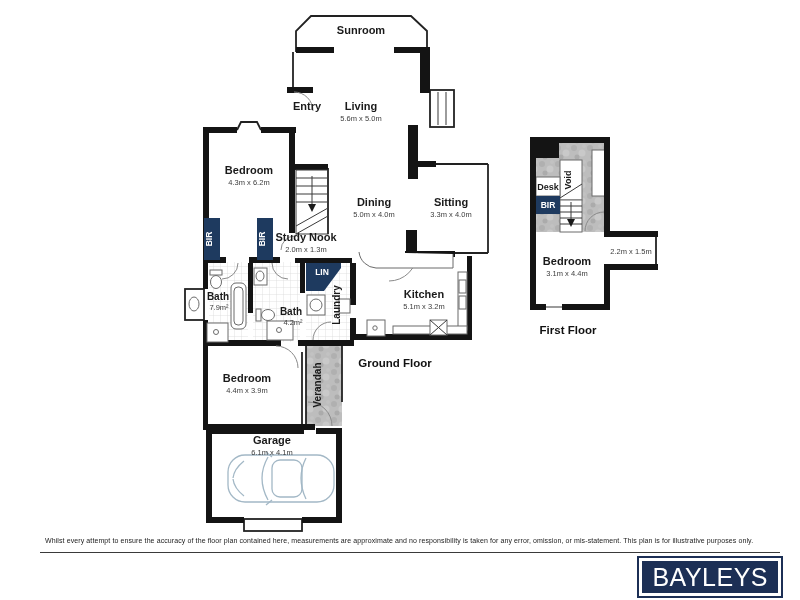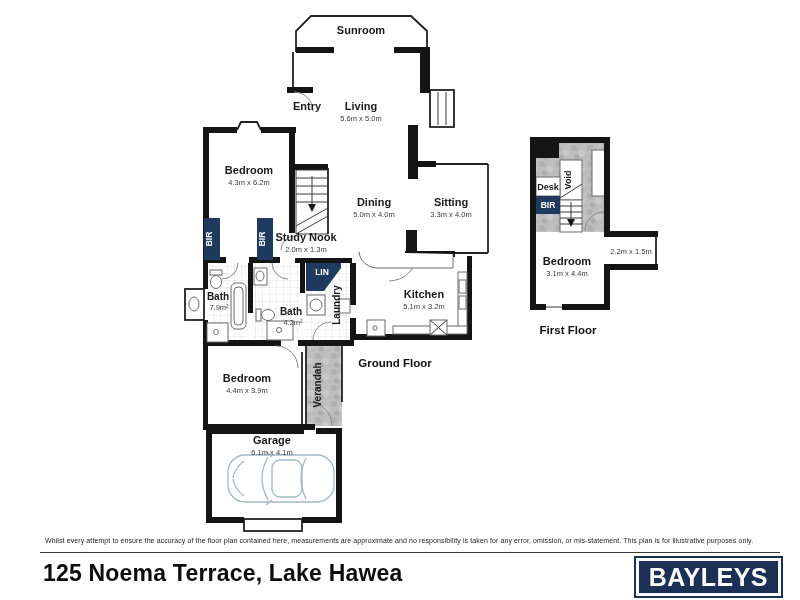--- a/index.html
+++ b/index.html
@@ -24,21 +24,21 @@
   
   .disclaimer{position:absolute;left:35px;top:537px;width:730px;
       font-size:7px;color:#222;letter-spacing:.1px;}
   .footer-rule{position:absolute;left:30px;top:552px;width:740px;height:0;
       border-top:1.6px solid #3a3a3a;}
   .address{position:absolute;left:33px;top:560px;margin:0;
       font-size:23px;font-weight:700;color:#0d0d0d;letter-spacing:.2px;}
   .logo{position:absolute;right:27px;top:556px;
       border:2px solid var(--logo_navy,#1c2f55);background:#fff;padding:3px;}
   .logo-inner{display:block;background:var(--logo_navy,#1c2f55);color:#fff;
-      font-weight:700;font-size:25px;line-height:30px;padding:1px 10px;letter-spacing:.5px;}
+      font-weight:400;font-size:25px;line-height:30px;padding:1px 10px;letter-spacing:.5px;}
 </style>
 </head>
 <body>
 
 <div class="page">
 
 <svg width="800" height="535" viewBox="0 0 800 535">
   <defs>
     <pattern id="tile" width="7" height="7" patternUnits="userSpaceOnUse">
       <rect width="7" height="7" fill="#ffffff"></rect>
@@ -260,18 +260,17 @@
       <text class="room-name" x="557" y="265">Bedroom</text>
       <text class="room-dim" x="557" y="276">3.1m x 4.4m</text>
       <text class="room-dim" x="621" y="254">2.2m x 1.5m</text>
       <text class="floor-title" x="558" y="334">First Floor</text>
     </g>
   </g>
 </svg>
 
 <div class="disclaimer">Whilst every attempt to ensure the accuracy of the floor plan contained here, measurements are approximate and no responsibility is taken for any error, omission, or mis-statement. This plan is for illustrative purposes only.</div>
 <div class="footer-rule"></div>
-<h1 class="address">125 Noema Terrace, Lake Hawea</h1>
 <div class="logo">
   <span class="logo-inner">BAYLEYS</span>
 </div>
 
 </div>
 
 </body></html>

